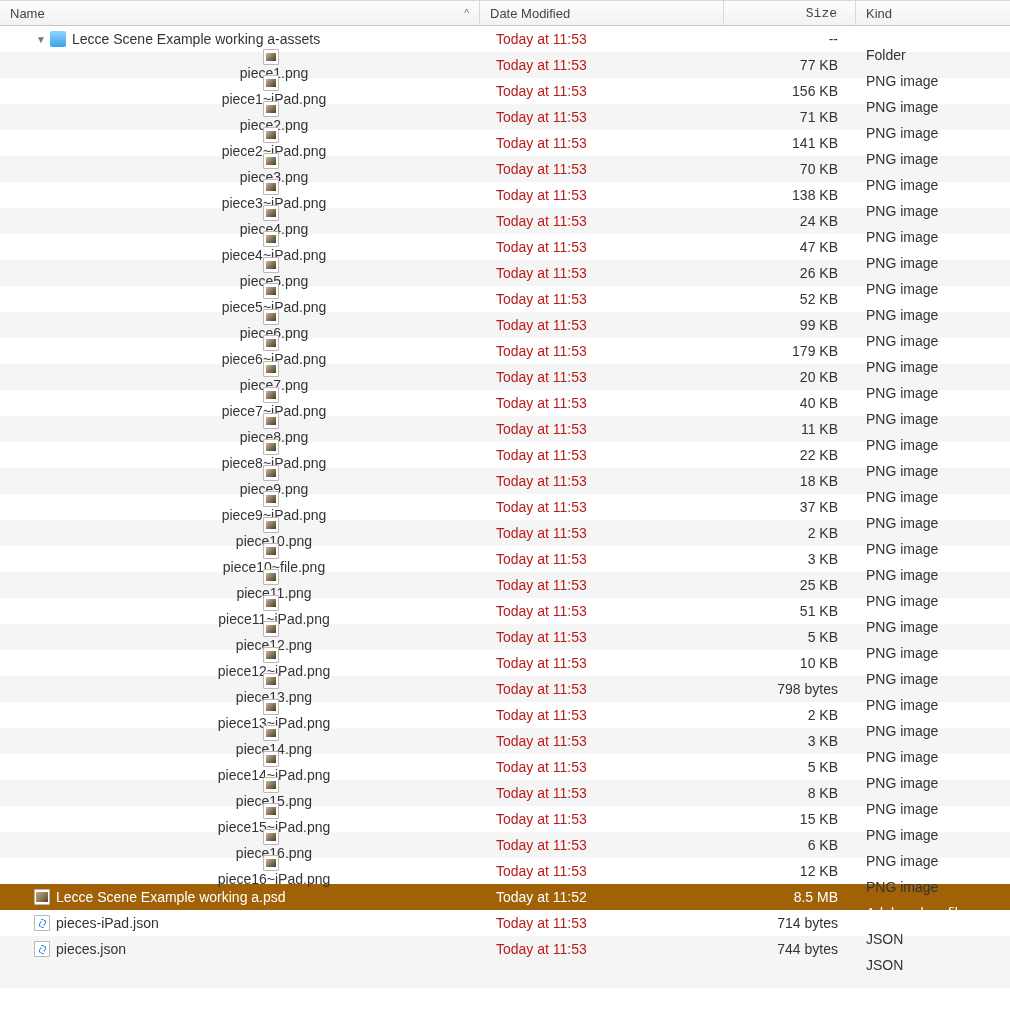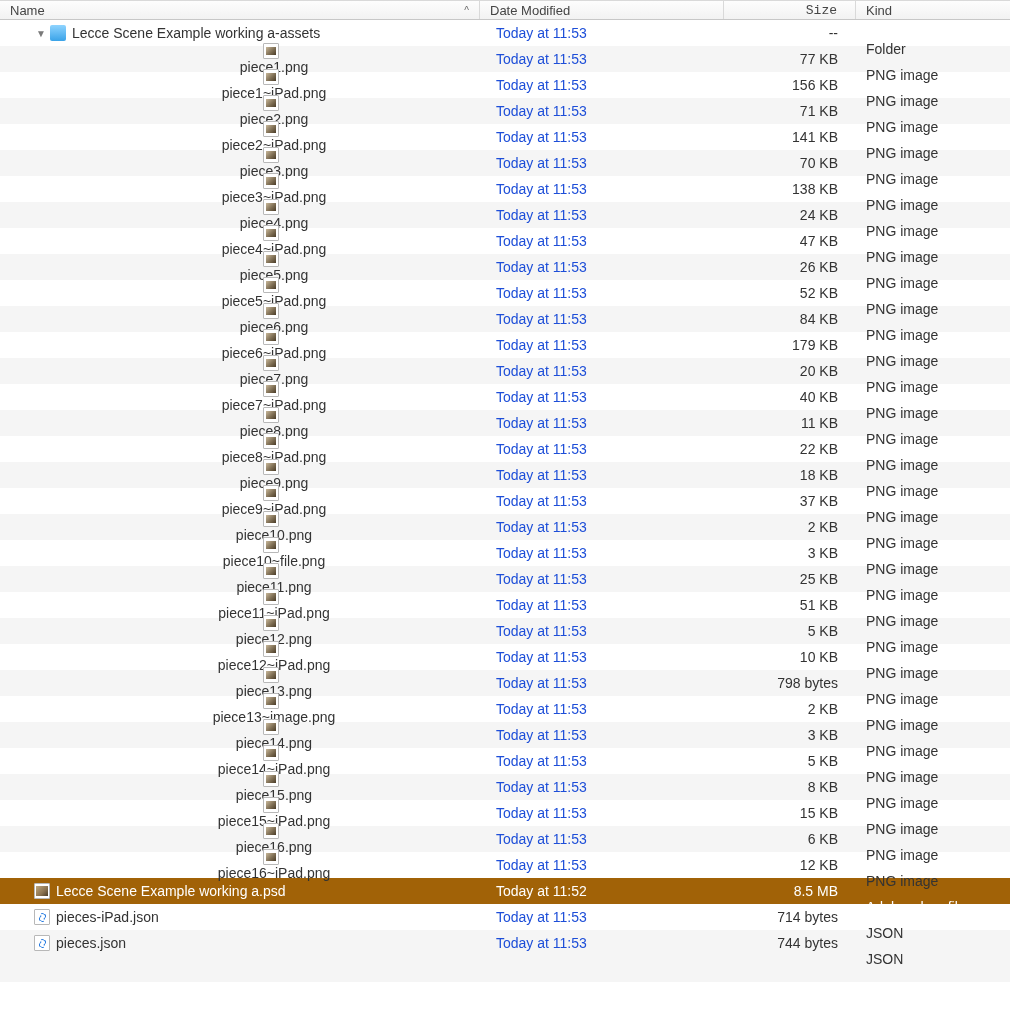--- a/index.html
+++ b/index.html
@@ -7,21 +7,21 @@
     margin: 0; padding: 0;
     font-family: -apple-system, "Helvetica Neue", Helvetica, Arial, sans-serif;
     font-size: 13px;
     color: #333;
     background: #fff;
     width: 1010px;
   }
   .header-row {
     display: flex;
     align-items: stretch;
-    height: 20px;
+    height: 26px;
     background: linear-gradient(to bottom, #fdfdfd 0%, #f2f2f2 100%);
     border-top: 1px solid #d9d9d9;
     border-bottom: 1px solid #c7c7c7;
     user-select: none;
   }
   .header-cell {
     display: flex;
     align-items: center;
     padding: 0 10px;
     border-right: 1px solid #d9d9d9;
@@ -51,21 +51,21 @@
   .row.alt { background: #f5f5f5; }
   .row.sel {
     background: #a16207;
     color: #fff;
   }
   .row.sel .cell-kind,
   .row.sel .cell-size,
   .row.sel .cell-date { color: #fff; }
 
   .cell-name { flex: 0 0 480px; display: flex; align-items: center; overflow: hidden; white-space: nowrap; }
-  .cell-date { flex: 0 0 244px; padding-left: 16px; color: #1d4ed8; }
+  .cell-date { flex: 0 0 244px; padding-left: 16px; color: #b91c1c; }
   .cell-size { flex: 0 0 132px; text-align: right; padding-right: 18px; color: #333; }
   .cell-kind { flex: 1 1 auto; padding-left: 10px; color: #333; overflow: hidden; white-space: nowrap; text-overflow: ellipsis; margin-top: 32px; }
 
   .disclosure {
     width: 14px;
     display: inline-flex;
     align-items: center;
     justify-content: center;
     font-size: 10px;
     color: #7a7a7a;
@@ -263,21 +263,21 @@
       <div class="cell-date">Today at 11:53</div>
       <div class="cell-size">52 KB</div>
       <div class="cell-kind">PNG image</div>
     </div>
     <div class="row alt">
       <div class="cell-name indent-2">
         <span class="icon img"></span>
         <span class="name-text">piece6.png</span>
       </div>
       <div class="cell-date">Today at 11:53</div>
-      <div class="cell-size">84 KB</div>
+      <div class="cell-size">99 KB</div>
       <div class="cell-kind">PNG image</div>
     </div>
     <div class="row">
       <div class="cell-name indent-2">
         <span class="icon img"></span>
         <span class="name-text">piece6~iPad.png</span>
       </div>
       <div class="cell-date">Today at 11:53</div>
       <div class="cell-size">179 KB</div>
       <div class="cell-kind">PNG image</div>
@@ -395,21 +395,21 @@
         <span class="icon img"></span>
         <span class="name-text">piece13.png</span>
       </div>
       <div class="cell-date">Today at 11:53</div>
       <div class="cell-size">798 bytes</div>
       <div class="cell-kind">PNG image</div>
     </div>
     <div class="row">
       <div class="cell-name indent-2">
         <span class="icon img"></span>
-        <span class="name-text">piece13~image.png</span>
+        <span class="name-text">piece13~iPad.png</span>
       </div>
       <div class="cell-date">Today at 11:53</div>
       <div class="cell-size">2 KB</div>
       <div class="cell-kind">PNG image</div>
     </div>
     <div class="row alt">
       <div class="cell-name indent-2">
         <span class="icon img"></span>
         <span class="name-text">piece14.png</span>
       </div>

